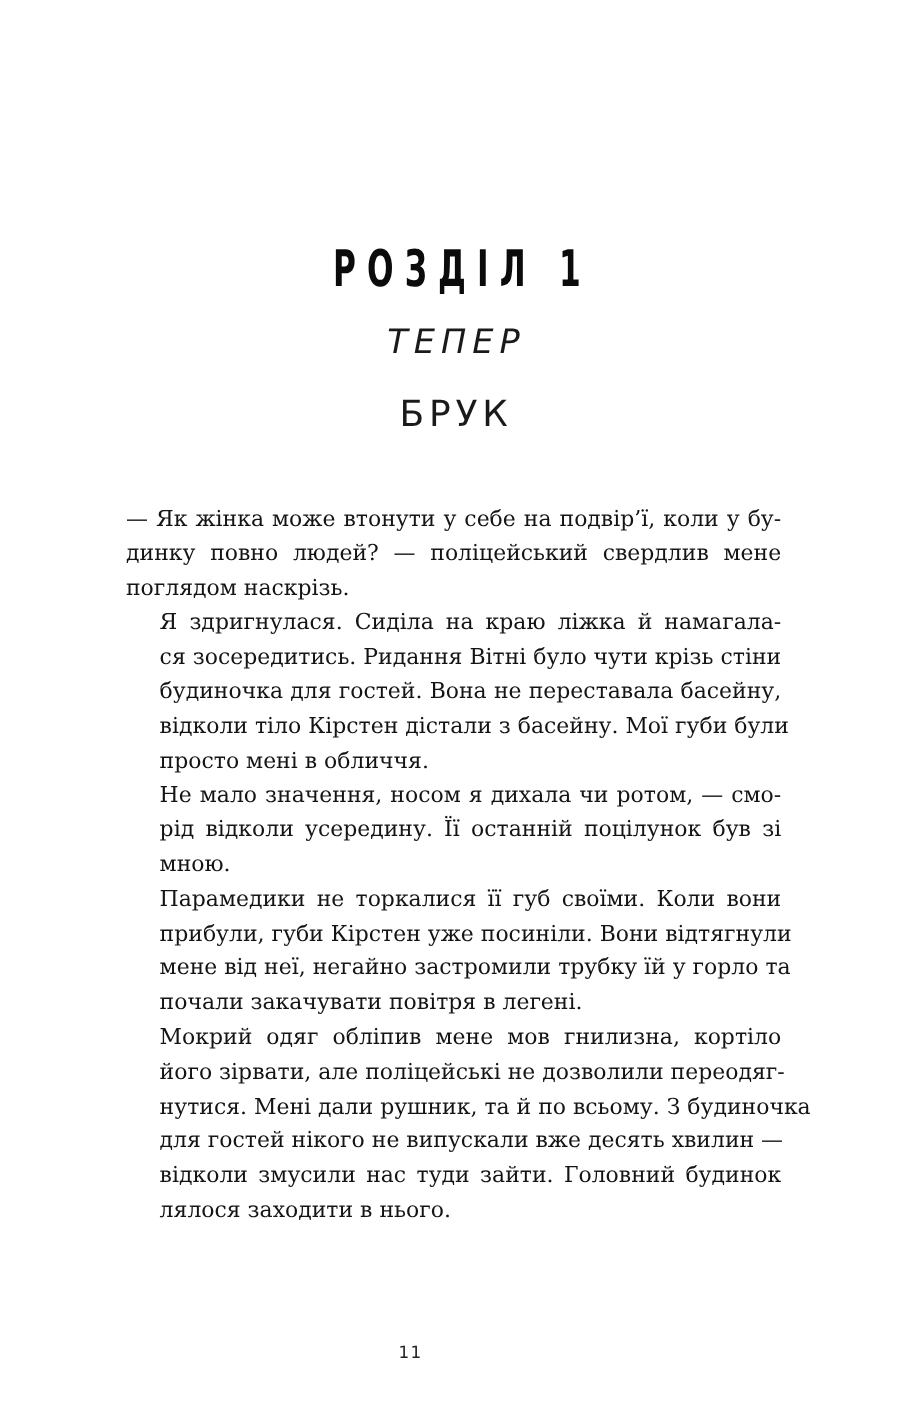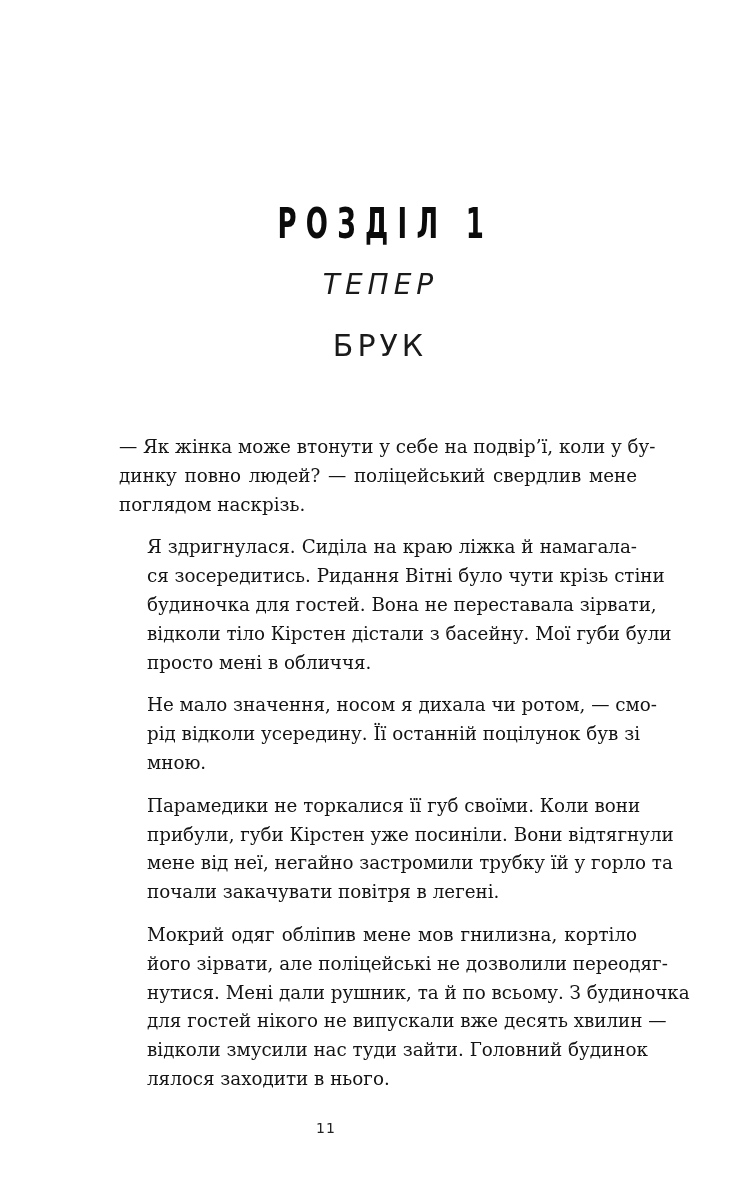--- a/index.html
+++ b/index.html
@@ -65,41 +65,41 @@
       position: absolute;
       top: 419px;
       left: 105px;
       width: 546px;
       font-family: "DejaVu Serif", serif;
       font-size: 18.3px;
       line-height: 28.8px;
       color: #141414;
     }
     .body-text p {
-      margin: 14px;
+      margin: 0;
       text-align: justify;
       text-align-last: left;
       hyphens: manual;
     }
     .body-text p.indent {
       text-indent: 28px;
     }
     .line {
       display: block;
       white-space: nowrap;
       text-align: justify;
       text-align-last: justify;
     }
     .line.last {
       text-align-last: left;
     }
     .page-number {
       position: absolute;
       top: 1119px;
-      left: 0;
+      left: 16px;
       width: 652px;
       text-align: center;
       font-family: "DejaVu Sans", sans-serif;
       font-size: 14px;
       line-height: 18px;
       color: #222222;
       letter-spacing: 1px;
     }
   </style>
 </head>
@@ -111,21 +111,21 @@
 
 <div class="body-text">
   <p>
     <span class="line">— Як жінка може втонути у себе на подвір’ї, коли у бу-</span>
     <span class="line">динку повно людей? — поліцейський свердлив мене</span>
     <span class="line last">поглядом наскрізь.</span>
   </p>
   <p class="indent">
     <span class="line">Я здригнулася. Сиділа на краю ліжка й намагала-</span>
     <span class="line">ся зосередитись. Ридання Вітні було чути крізь стіни</span>
-    <span class="line">будиночка для гостей. Вона не переставала зірвати,</span>
+    <span class="line">будиночка для гостей. Вона не переставала басейну,</span>
     <span class="line">відколи тіло Кірстен дістали з басейну. Мої губи були</span>
     <span class="line last">просто мені в обличчя.</span>
   </p>
   <p class="indent">
     <span class="line">Не мало значення, носом я дихала чи ротом, — смо-</span>
     <span class="line">рід відколи усередину. Її останній поцілунок був зі</span>
     <span class="line last">мною.</span>
   </p>
   <p class="indent">
     <span class="line">Парамедики не торкалися її губ своїми. Коли вони</span>

